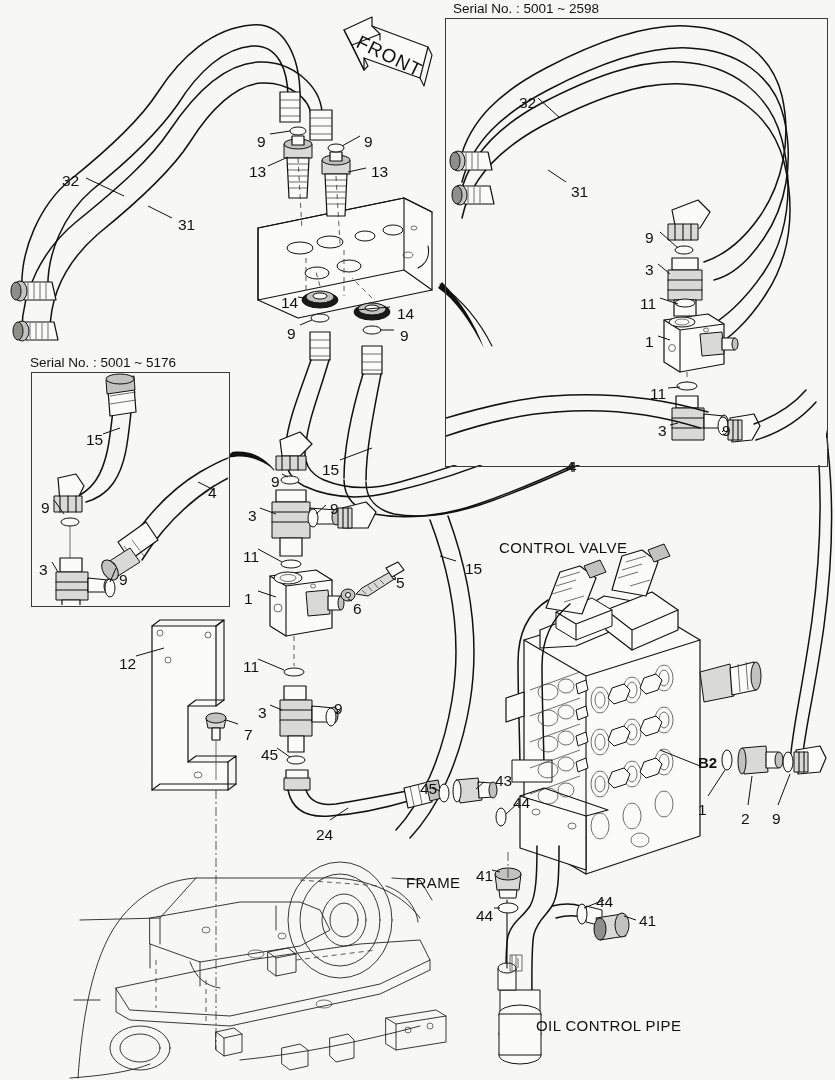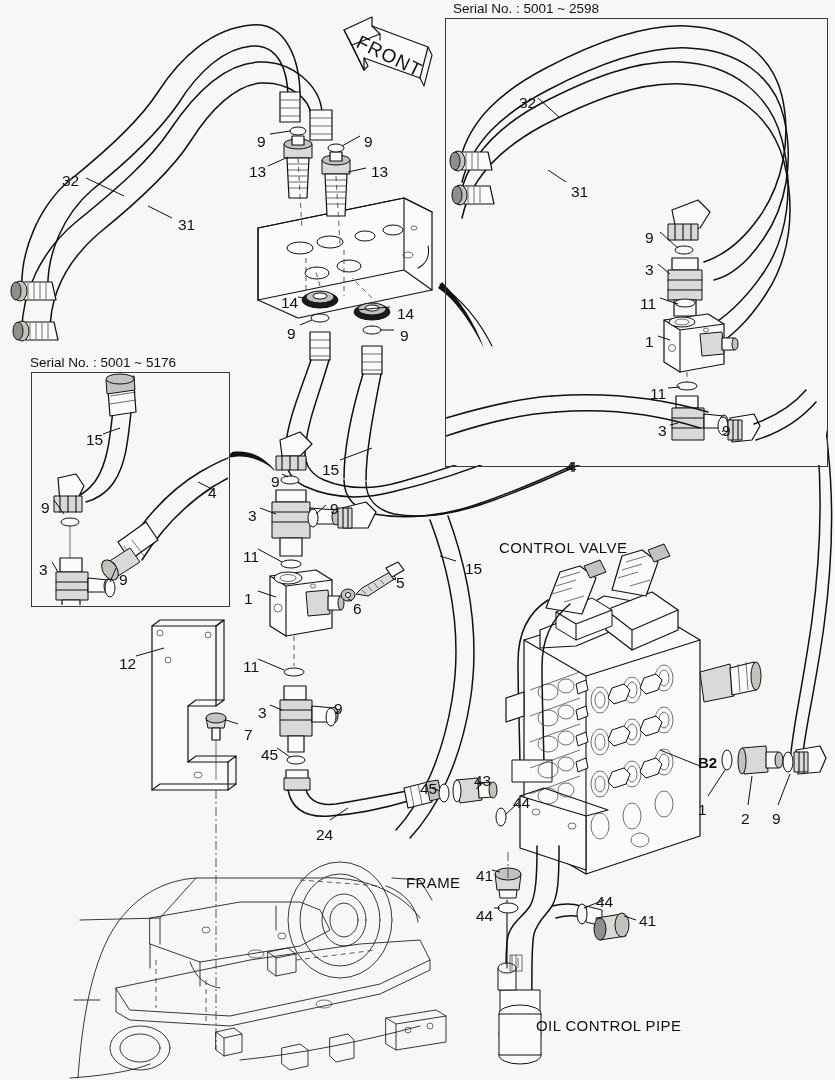--- a/index.html
+++ b/index.html
@@ -678,21 +678,21 @@
       <div class="lbl num" style="left: 396px; top: 575px;">5</div>
       <div class="lbl num" style="left: 465px; top: 561px;">15</div>
       <div class="lbl num" style="left: 243px; top: 659px;">11</div>
       <div class="lbl num" style="left: 258px; top: 705px;">3</div>
       <div class="lbl num" style="left: 334px; top: 701px;">9</div>
       <div class="lbl num" style="left: 261px; top: 747px;">45</div>
       <div class="lbl num" style="left: 119px; top: 656px;">12</div>
       <div class="lbl num" style="left: 244px; top: 727px;">7</div>
       <div class="lbl num" style="left: 316px; top: 827px;">24</div>
       <div class="lbl num" style="left: 420px; top: 781px;">45</div>
-      <div class="lbl num" style="left: 474px; top: 773px;">43</div>
+      <div class="lbl num" style="left: 495px; top: 773px;">43</div>
       <div class="lbl num" style="left: 513px; top: 795px;">44</div>
       <div class="lbl num" style="left: 476px; top: 868px;">41</div>
       <div class="lbl num" style="left: 476px; top: 908px;">44</div>
       <div class="lbl num" style="left: 596px; top: 894px;">44</div>
       <div class="lbl num" style="left: 639px; top: 913px;">41</div>
       <div class="lbl num" style="left: 698px; top: 802px;">1</div>
       <div class="lbl num" style="left: 741px; top: 811px;">2</div>
       <div class="lbl num" style="left: 772px; top: 811px;">9</div>
       <div class="lbl num" style="left: 568px; top: 459px;">4</div>
       <div class="lbl num" style="left: 519px; top: 95px;">32</div>

